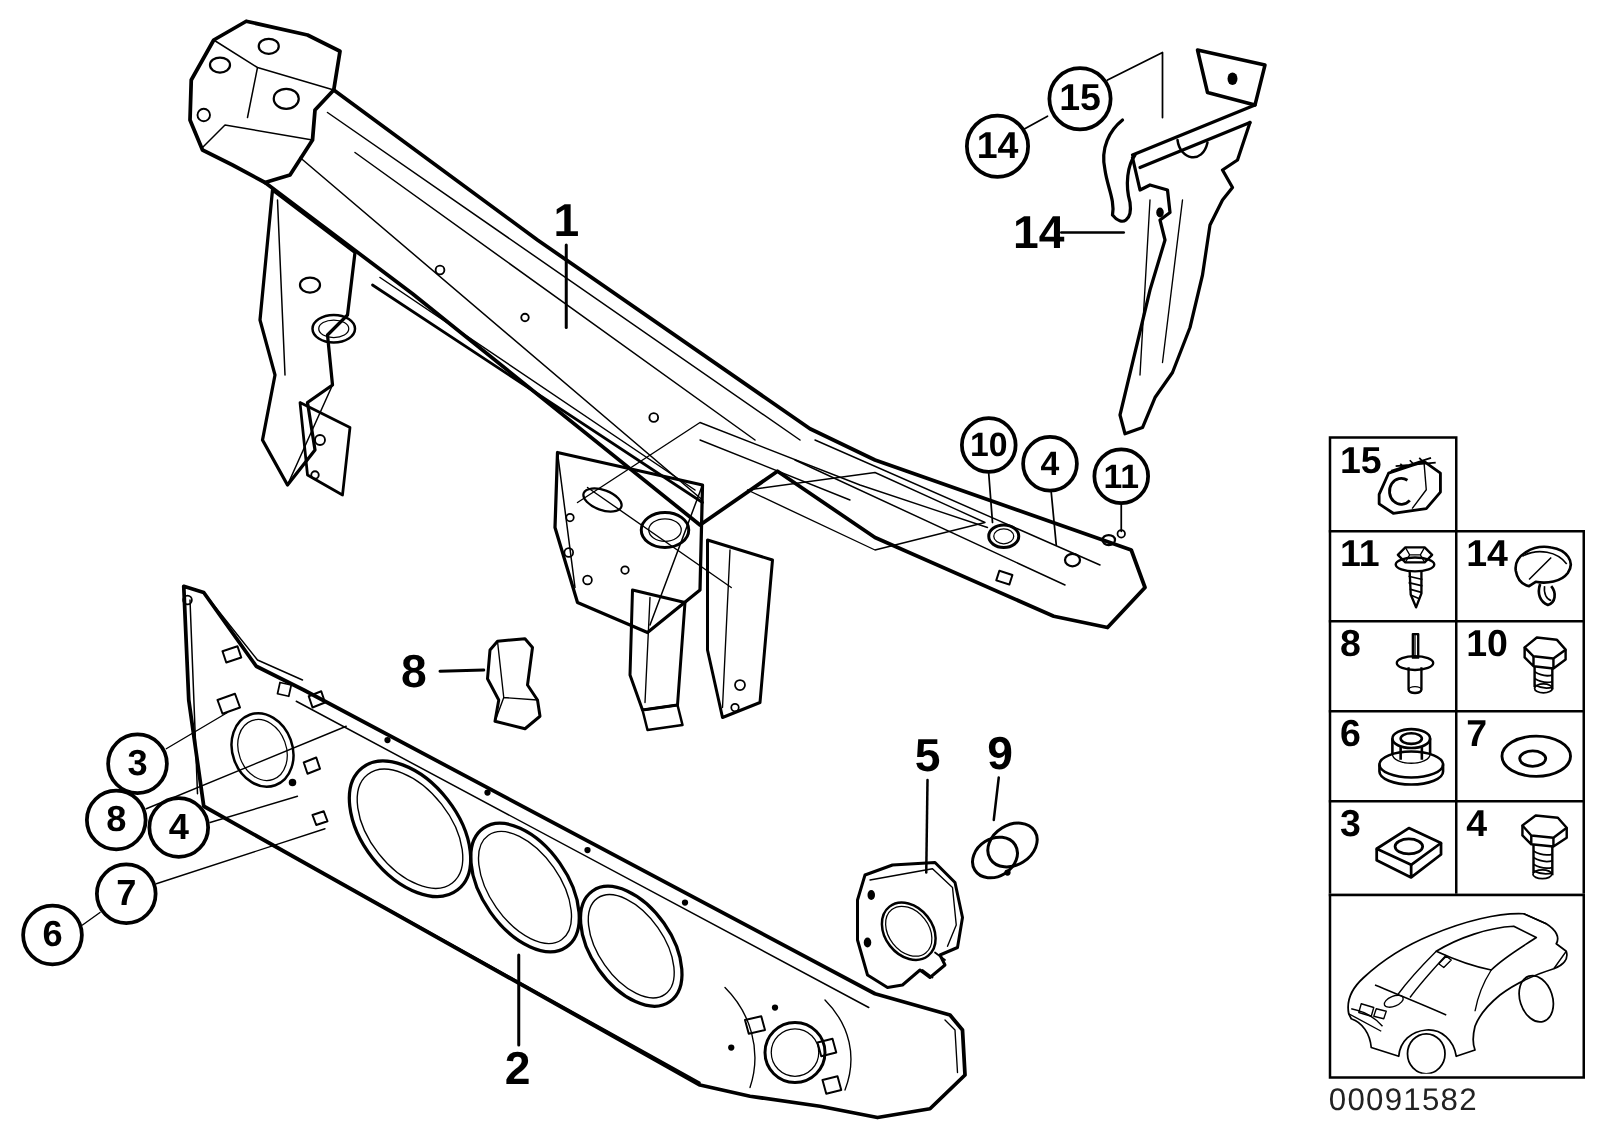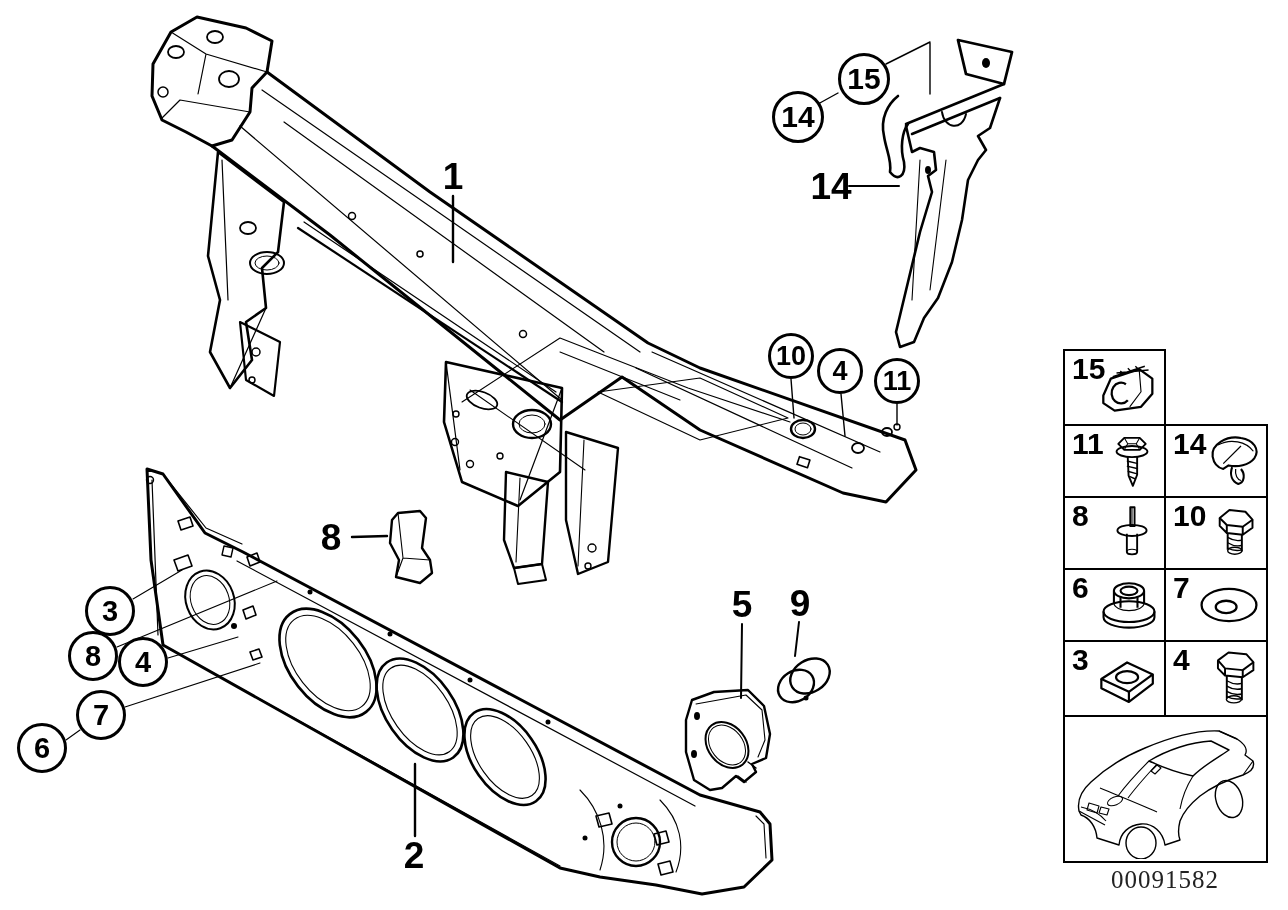--- a/index.html
+++ b/index.html
@@ -15,22 +15,22 @@
   .co.lft{width:50px;height:50px;font-size:29px;}
   
   .pl{position:absolute;font-weight:bold;font-size:37px;color:#000;
       transform:translate(-50%,-50%);line-height:1;}
   
   .cell{position:absolute;border:2px solid #000;box-sizing:border-box;background:#fff;}
   .cell .num{position:absolute;left:7px;top:3px;font-weight:bold;font-size:30px;color:#000;line-height:1;}
   .cell .ic{position:absolute;right:2px;top:50%;transform:translateY(-50%);}
   .cell15 .ic{right:6px;}
   #part-code{position:absolute;left:1063px;top:866px;
-      font-family:Liberation Serif, serif;font-size:25px;color:#222;
-      letter-spacing:1px;margin-left:48px;}
+      font-family:Liberation Sans, sans-serif;font-size:25px;color:#222;
+      letter-spacing:1px;}
 </style>
 </head>
 <body>
 
 <div id="stage">
 
   <svg width="1288" height="910" viewBox="0 0 1288 910" style="position:absolute;left:0;top:0">
     <g stroke="#000" fill="none" stroke-linejoin="round" stroke-linecap="round">
 
       <g>

